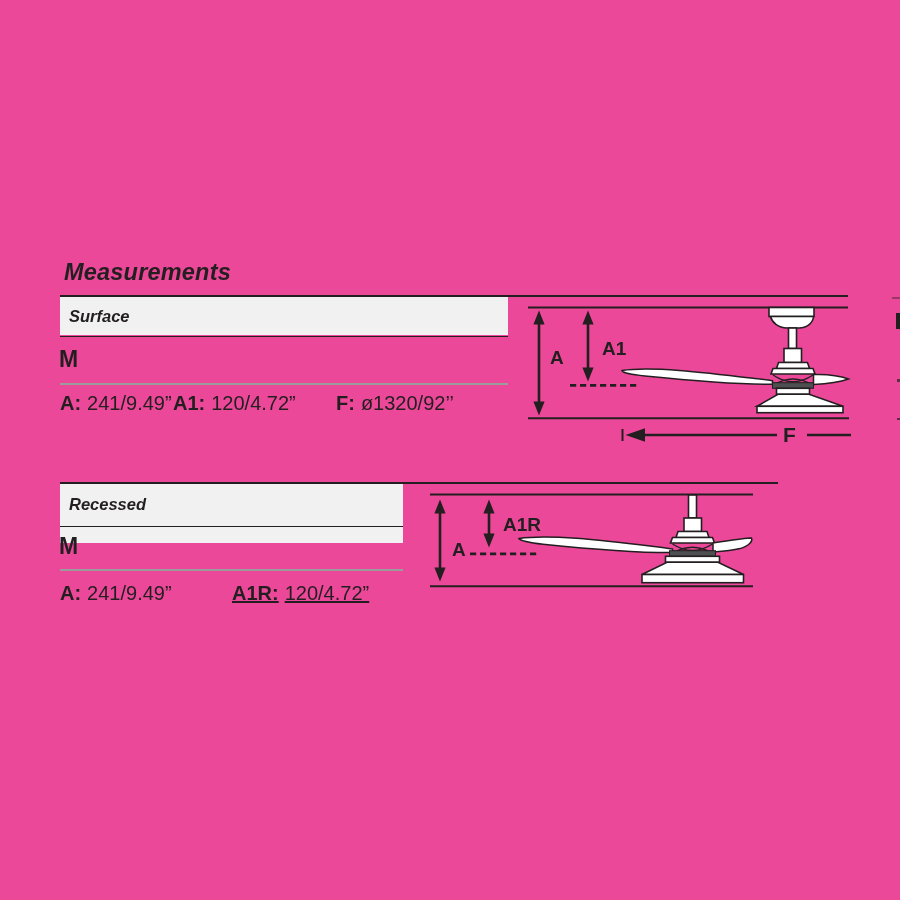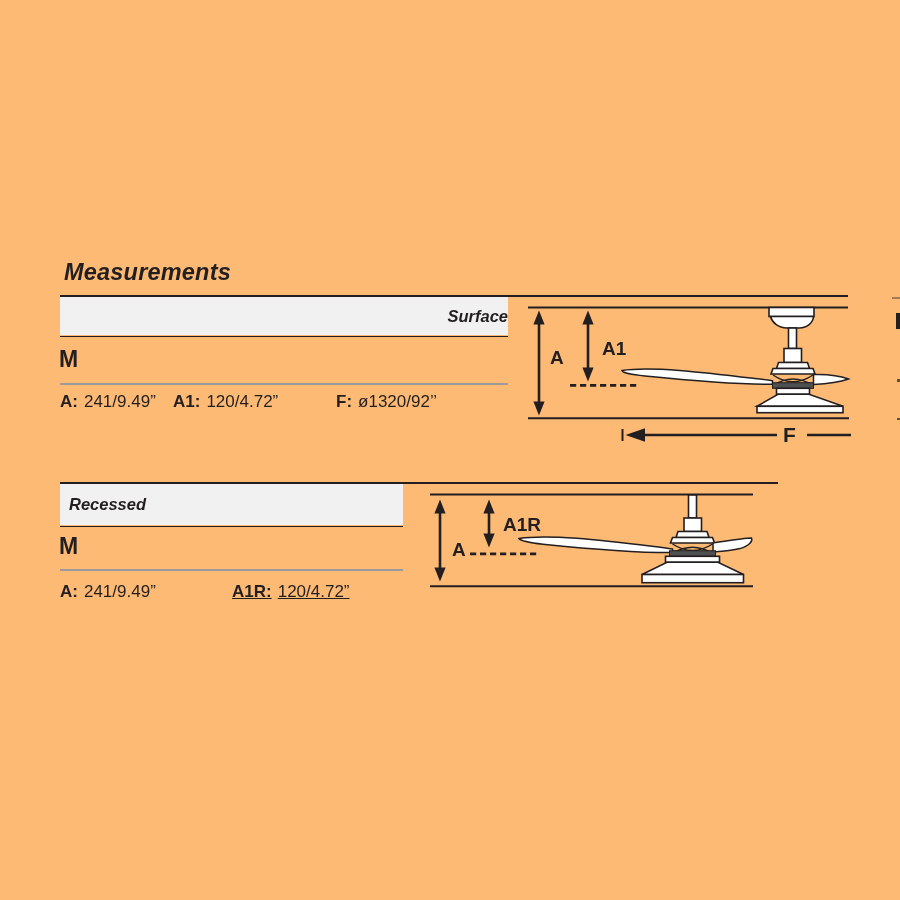--- a/index.html
+++ b/index.html
@@ -1,36 +1,36 @@
 <!DOCTYPE html>
 <html><head>
 <meta charset="utf-8">
 <style>
   html,body { margin:0; padding:0; background:#ffffff; }
   .canvas {
-    position:relative; width:900px; height:900px; background:#fdba74;
+    position:relative; width:900px; height:900px; background:#ec4899;
     font-family:"Liberation Sans", sans-serif; color:#231f20; overflow:hidden;
   }
   .abs { position:absolute; }
   .rule { position:absolute; background:#231f20; }
   .rule-gray { position:absolute; background:#9b9b9b; }
   .page-title {
     position:absolute; left:64px; top:261px; margin:0;
     font-size:23.5px; font-weight:bold; font-style:italic; letter-spacing:.2px; line-height:1;
   }
   .band {
     position:absolute; background:#f1f1f1;
   }
   .band-label {
     display:block; padding-left:9px; font-size:16.5px; font-weight:bold; font-style:italic;
   }
   .model-cell {
     position:absolute; left:59px; margin:0; font-size:23px; font-weight:bold; line-height:1;
   }
-  .specs-row { position:absolute; left:60px; height:22px; font-size:17px; line-height:1; white-space:nowrap; }
+  .specs-row { position:absolute; left:60px; height:22px; font-size:20px; line-height:1; white-space:nowrap; }
   .spec { position:absolute; top:0; }
   .spec-label { font-weight:bold; margin-right:6px; }
   .spec-value { font-weight:normal; }
   svg text.dlabel {
     font-family:"Liberation Sans", sans-serif; font-weight:bold; font-size:19px; fill:#231f20;
   }
   svg text.dlabel-f { font-size:21px; }
   svg .ln   { stroke:#231f20; fill:none; }
   svg .solid{ stroke:#231f20; fill:#ffffff; }
   svg .head { fill:#231f20; stroke:none; }
@@ -39,21 +39,21 @@
 </head>
 <body>
 
 <div class="canvas">
 
   <h1 class="page-title">Measurements</h1>
 
   <div class="rule" style="left:60px; top:295px; width:788px; height:2px;"></div>
 
   <div class="band" style="left:60px; top:297px; width:448px; height:38px;">
-    <span class="band-label" style="line-height:38px;text-align:right;">Surface</span>
+    <span class="band-label" style="line-height:38px;">Surface</span>
   </div>
 
   <div class="rule" style="left:60px; top:335.5px; width:448px; height:1.6px;"></div>
 
   <p class="model-cell" style="top:348px;">M</p>
 
   <div class="rule-gray" style="left:60px; top:382.5px; width:448px; height:2.2px;"></div>
 
   <div class="specs-row" style="top:393px; width:440px;">
     <span class="spec" style="left:0;"><span class="spec-label">A:</span><span class="spec-value">241/9.49”</span></span>
@@ -108,21 +108,21 @@
     <text class="dlabel dlabel-f" x="783" y="442">F</text>
   </svg>
 
   <div class="frag" style="left:892px; top:297px; width:8px; height:1.8px; opacity:.4;"></div>
   <div class="frag" style="left:896px; top:313px; width:3.5px; height:16px;"></div>
   <div class="frag" style="left:897px; top:379px; width:3px; height:2.6px; opacity:.7;"></div>
   <div class="frag" style="left:897px; top:418px; width:3px; height:2.2px; opacity:.7;"></div>
 
   <div class="rule" style="left:60px; top:482px; width:718px; height:2px;"></div>
 
-  <div class="band" style="left:60px; top:484px; width:343px; height:41px;">
+  <div class="band" style="left:60px; top:484px; width:343px; height:59px;">
     <span class="band-label" style="line-height:41px;">Recessed</span>
   </div>
 
   <div class="rule" style="left:60px; top:525.5px; width:343px; height:1.6px;"></div>
 
   <p class="model-cell" style="top:535px;">M</p>
 
   <div class="rule-gray" style="left:60px; top:568.5px; width:343px; height:2.2px;"></div>
 
   <div class="specs-row" style="top:583px; width:360px;">

